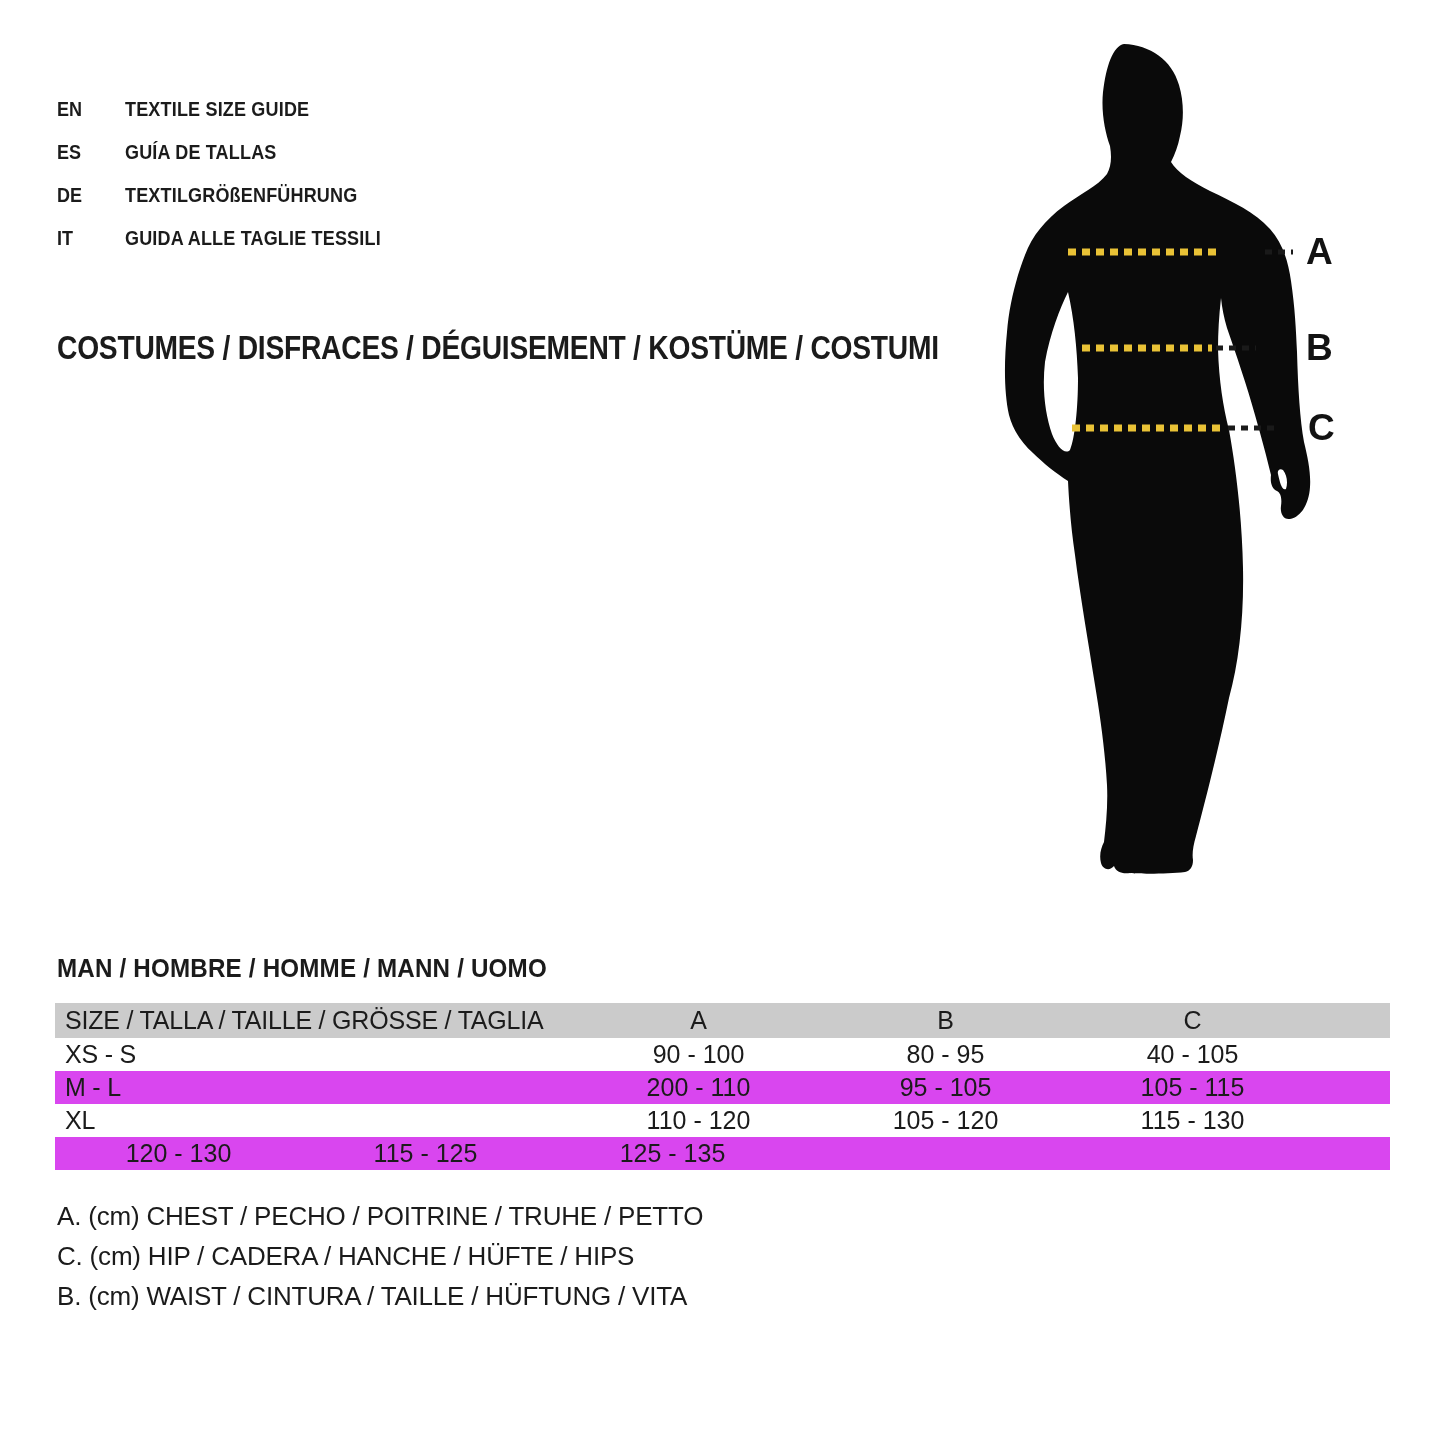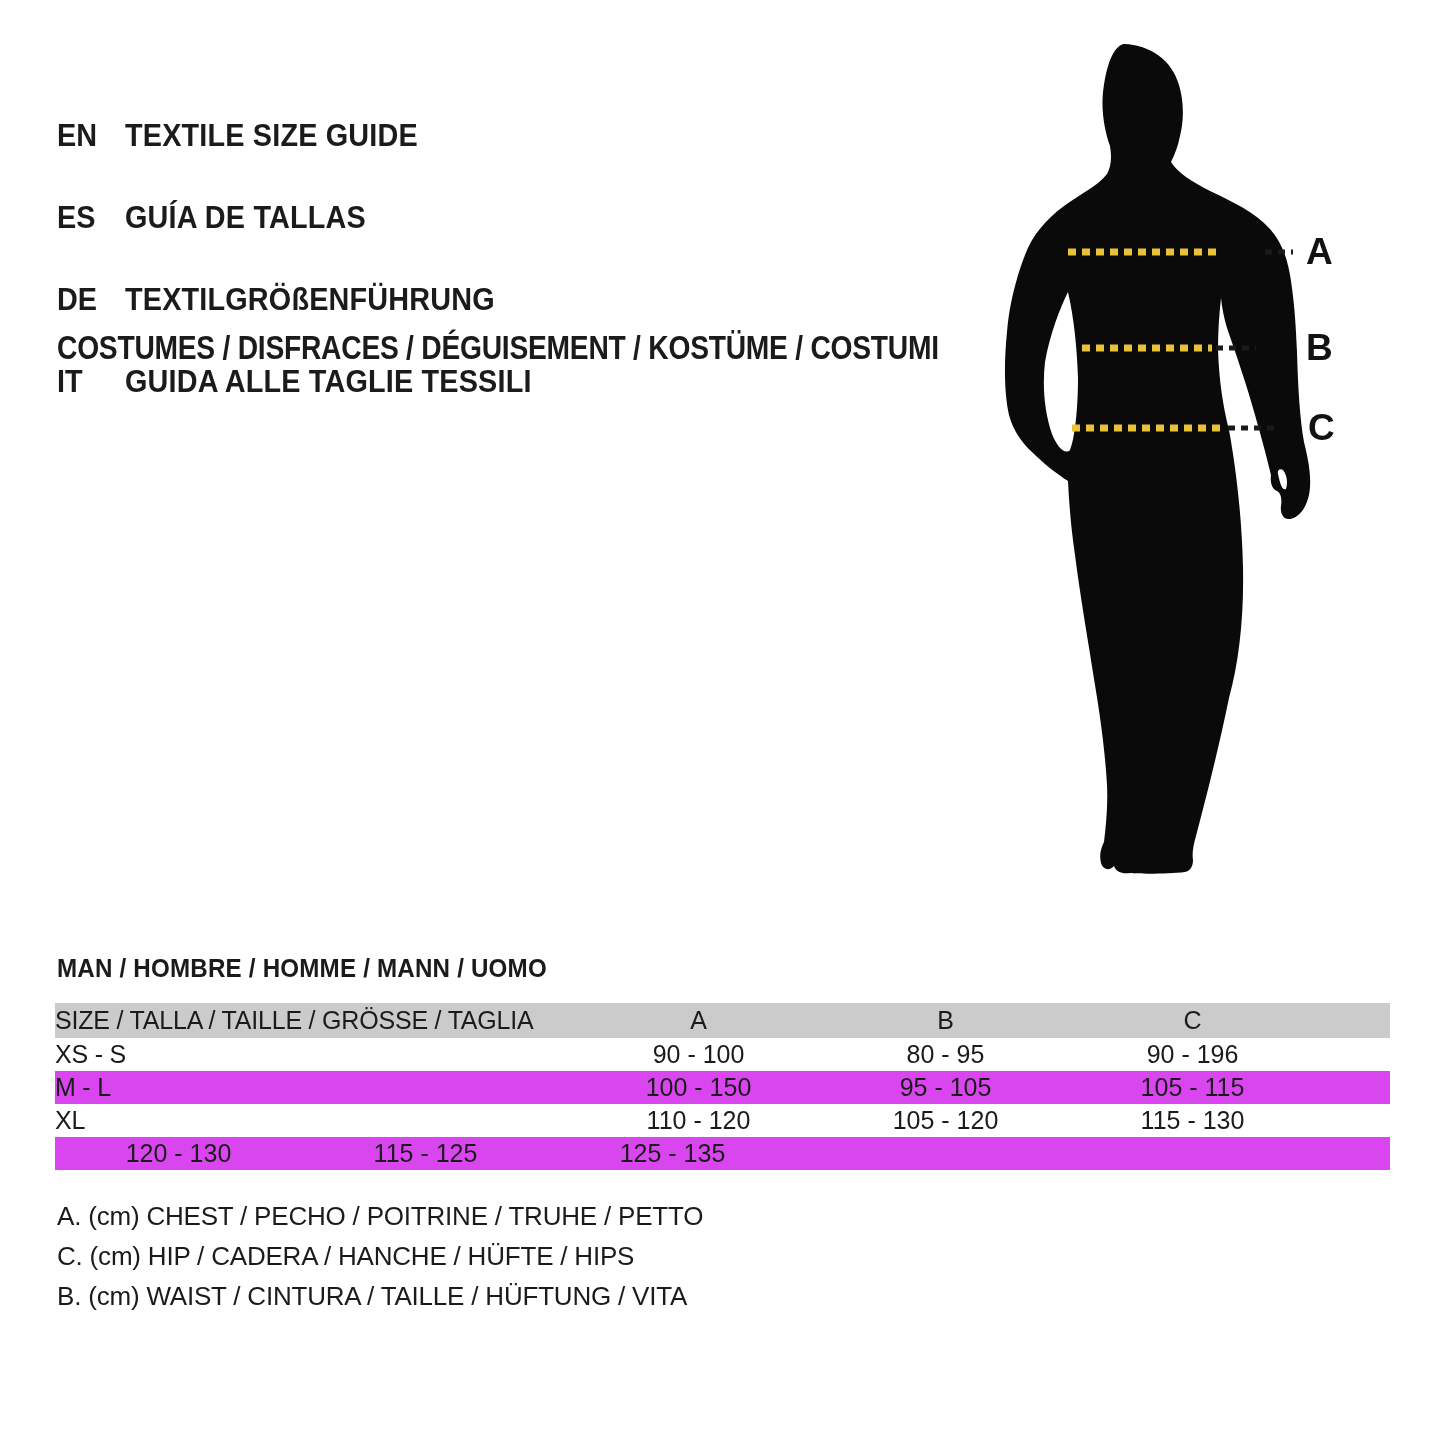--- a/index.html
+++ b/index.html
@@ -3,21 +3,21 @@
 <meta charset="utf-8">
 <style>
   html,body { margin:0; padding:0; background:#ffffff; }
   .canvas {
     position:relative; width:1445px; height:1445px; background:#ffffff;
     font-family:"Liberation Sans", sans-serif; color:#1b1b1b; overflow:hidden;
   }
 
   
   .lang-list { position:absolute; left:57px; top:78px; }
-  .lang-row { display:flex; height:43px; align-items:flex-start; font-size:32px; font-weight:700;margin-top:39px; }
+  .lang-row { display:flex; height:43px; align-items:flex-end; font-size:20px; font-weight:700; }
   .lang-code { width:68px; flex:0 0 68px; transform:scaleX(.9); transform-origin:0 50%; }
   .lang-label { white-space:nowrap; transform:scaleX(.9); transform-origin:0 50%; letter-spacing:.2px; }
 
   
   .category {
     position:absolute; left:57px; top:330px; height:34px; line-height:34px;
     font-size:34px; font-weight:700; white-space:nowrap; letter-spacing:-.3px;
     transform:scaleX(.83); transform-origin:0 50%;
   }
 
@@ -35,21 +35,21 @@
     position:absolute; left:57px; top:954px; height:28px; line-height:28px;
     font-size:26px; font-weight:700; white-space:nowrap;
     transform:scaleX(.93); transform-origin:0 50%; letter-spacing:.2px;
   }
 
   
   .size-table { position:absolute; left:55px; top:1003px; width:1335px; font-size:25px; }
   .t-row { display:flex; height:33px; align-items:center; }
   .t-row.t-header { height:35px; background:#cbcbcb; }
   .t-row.zebra { background:#d946ef; }
-  .c-label { flex:0 0 520px; padding-left:0; box-sizing:border-box; white-space:nowrap; letter-spacing:-.2px; }
+  .c-label { flex:0 0 520px; padding-left:10px; box-sizing:border-box; white-space:nowrap; letter-spacing:-.2px; }
   .c-val { flex:0 0 247px; text-align:center; white-space:nowrap; }
   .c-pad { flex:0 0 74px; }
 
   
   .legend { position:absolute; left:57px; top:1196px; }
   .legend-line { height:40px; display:flex; align-items:center; font-size:26px; white-space:nowrap; letter-spacing:-.2px; }
 </style>
 </head>
 <body>
 
@@ -151,26 +151,26 @@
       <span class="c-label">SIZE / TALLA / TAILLE / GRÖSSE / TAGLIA</span>
       <span class="c-val">A</span>
       <span class="c-val">B</span>
       <span class="c-val">C</span>
       <span class="c-pad"></span>
     </div>
     <div class="t-row">
       <span class="c-label">XS - S</span>
       <span class="c-val">90 - 100</span>
       <span class="c-val">80 - 95</span>
-      <span class="c-val">90 - 196</span>
+      <span class="c-val">40 - 105</span>
       <span class="c-pad"></span>
     </div>
     <div class="t-row zebra">
       <span class="c-label">M - L</span>
-      <span class="c-val">100 - 150</span>
+      <span class="c-val">200 - 110</span>
       <span class="c-val">95 - 105</span>
       <span class="c-val">105 - 115</span>
       <span class="c-pad"></span>
     </div>
     <div class="t-row">
       <span class="c-label">XL</span>
       <span class="c-val">110 - 120</span>
       <span class="c-val">105 - 120</span>
       <span class="c-val">115 - 130</span>
       <span class="c-pad"></span>

